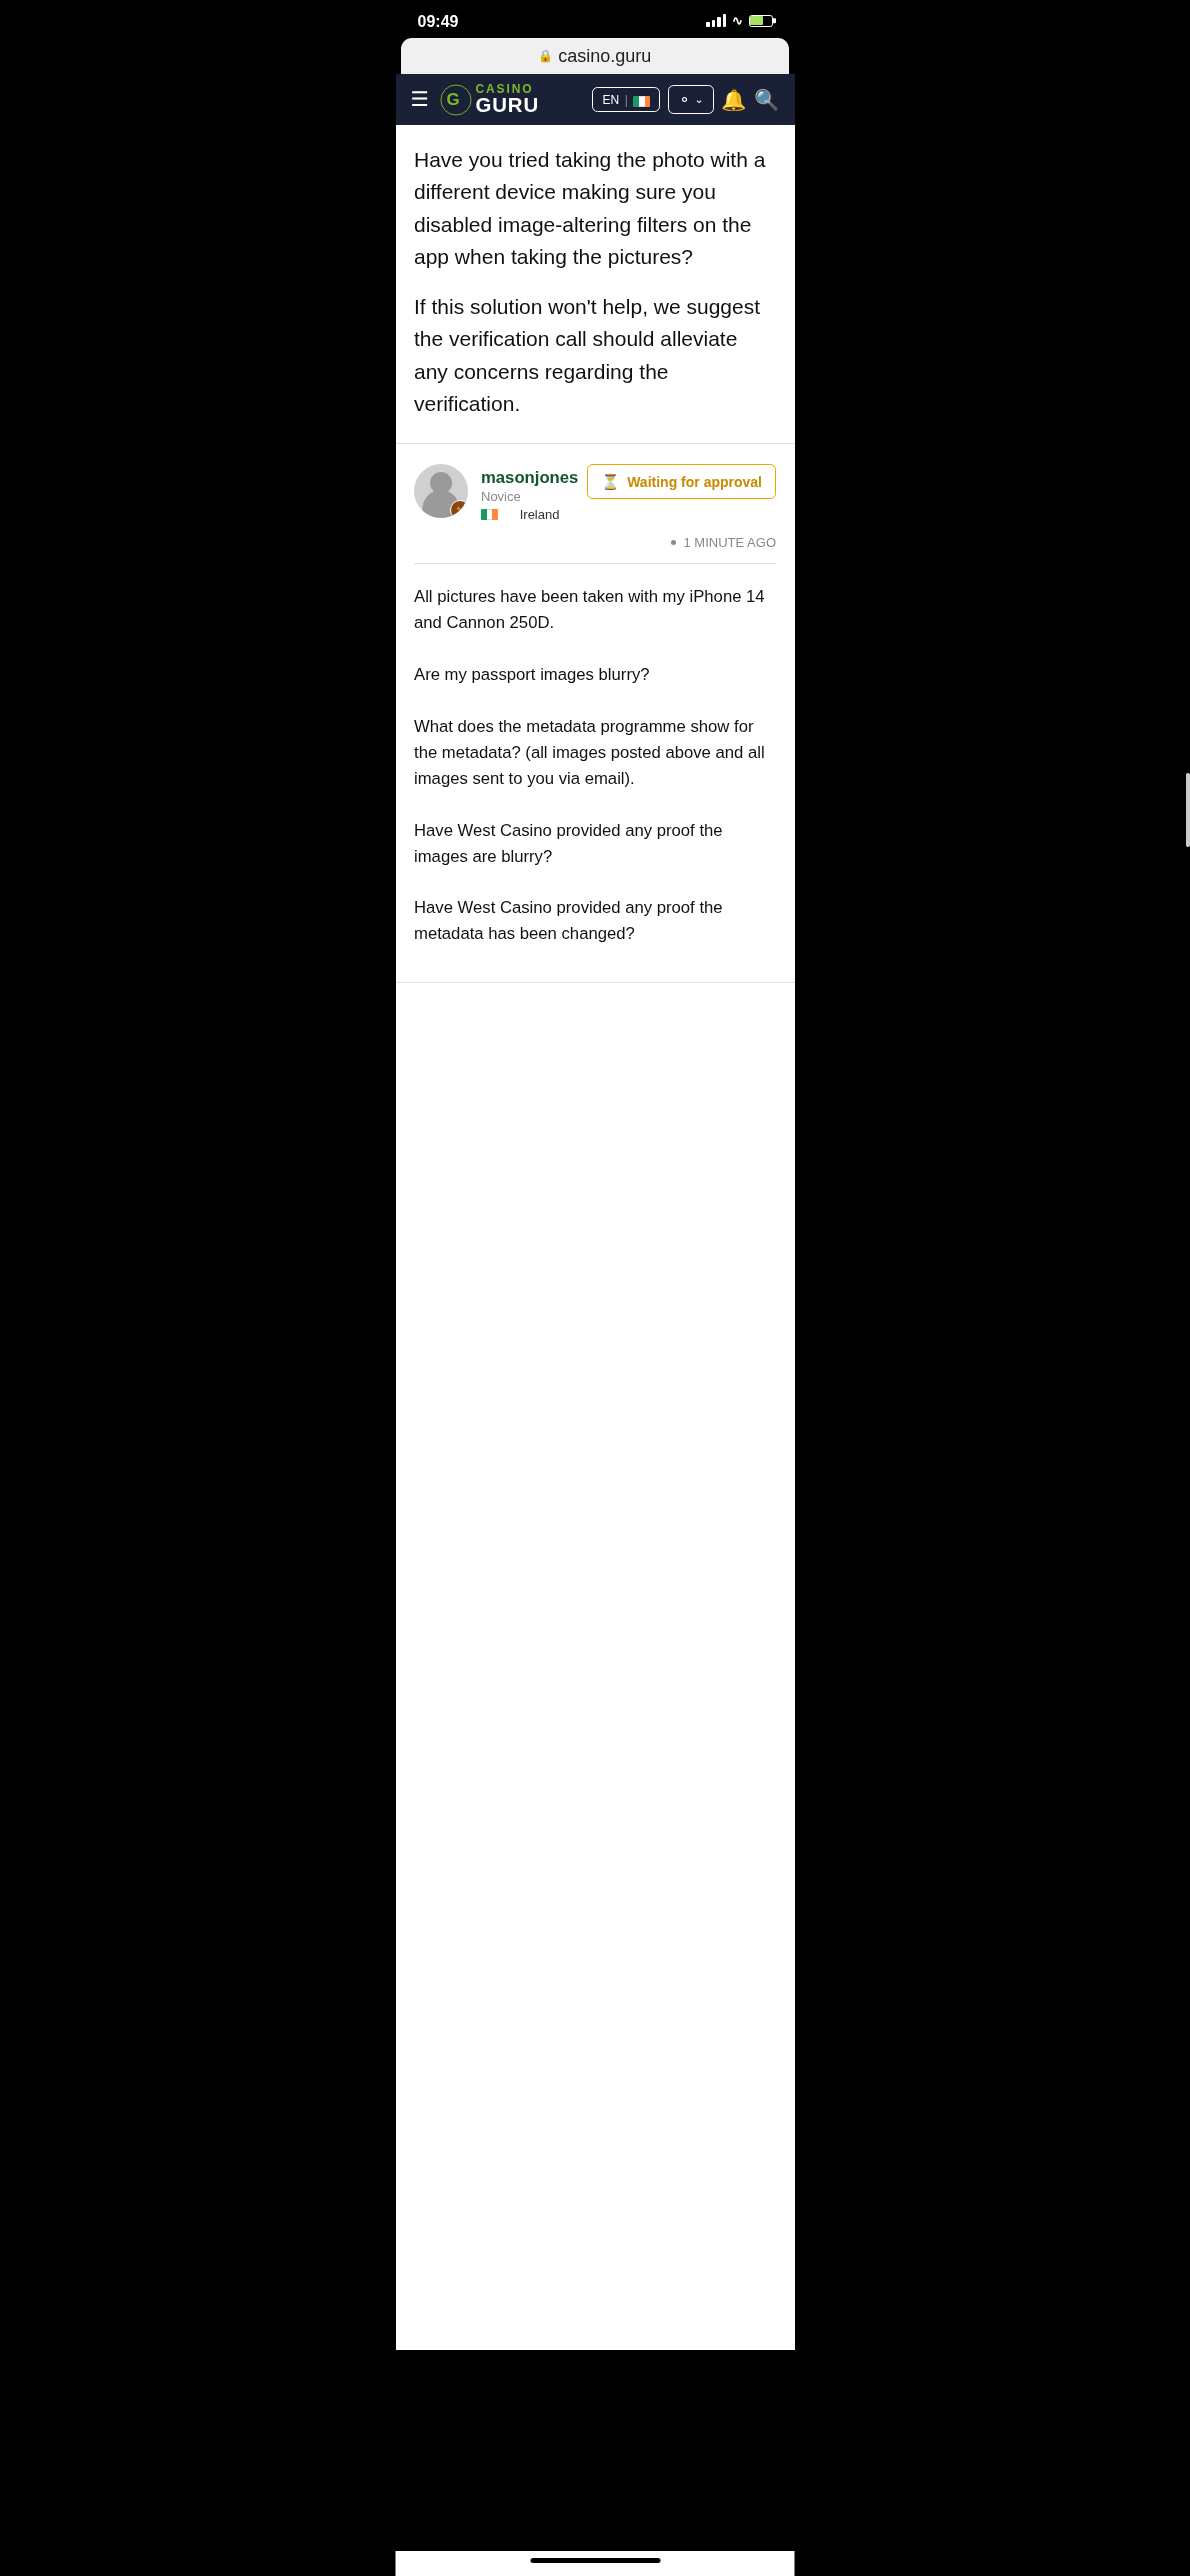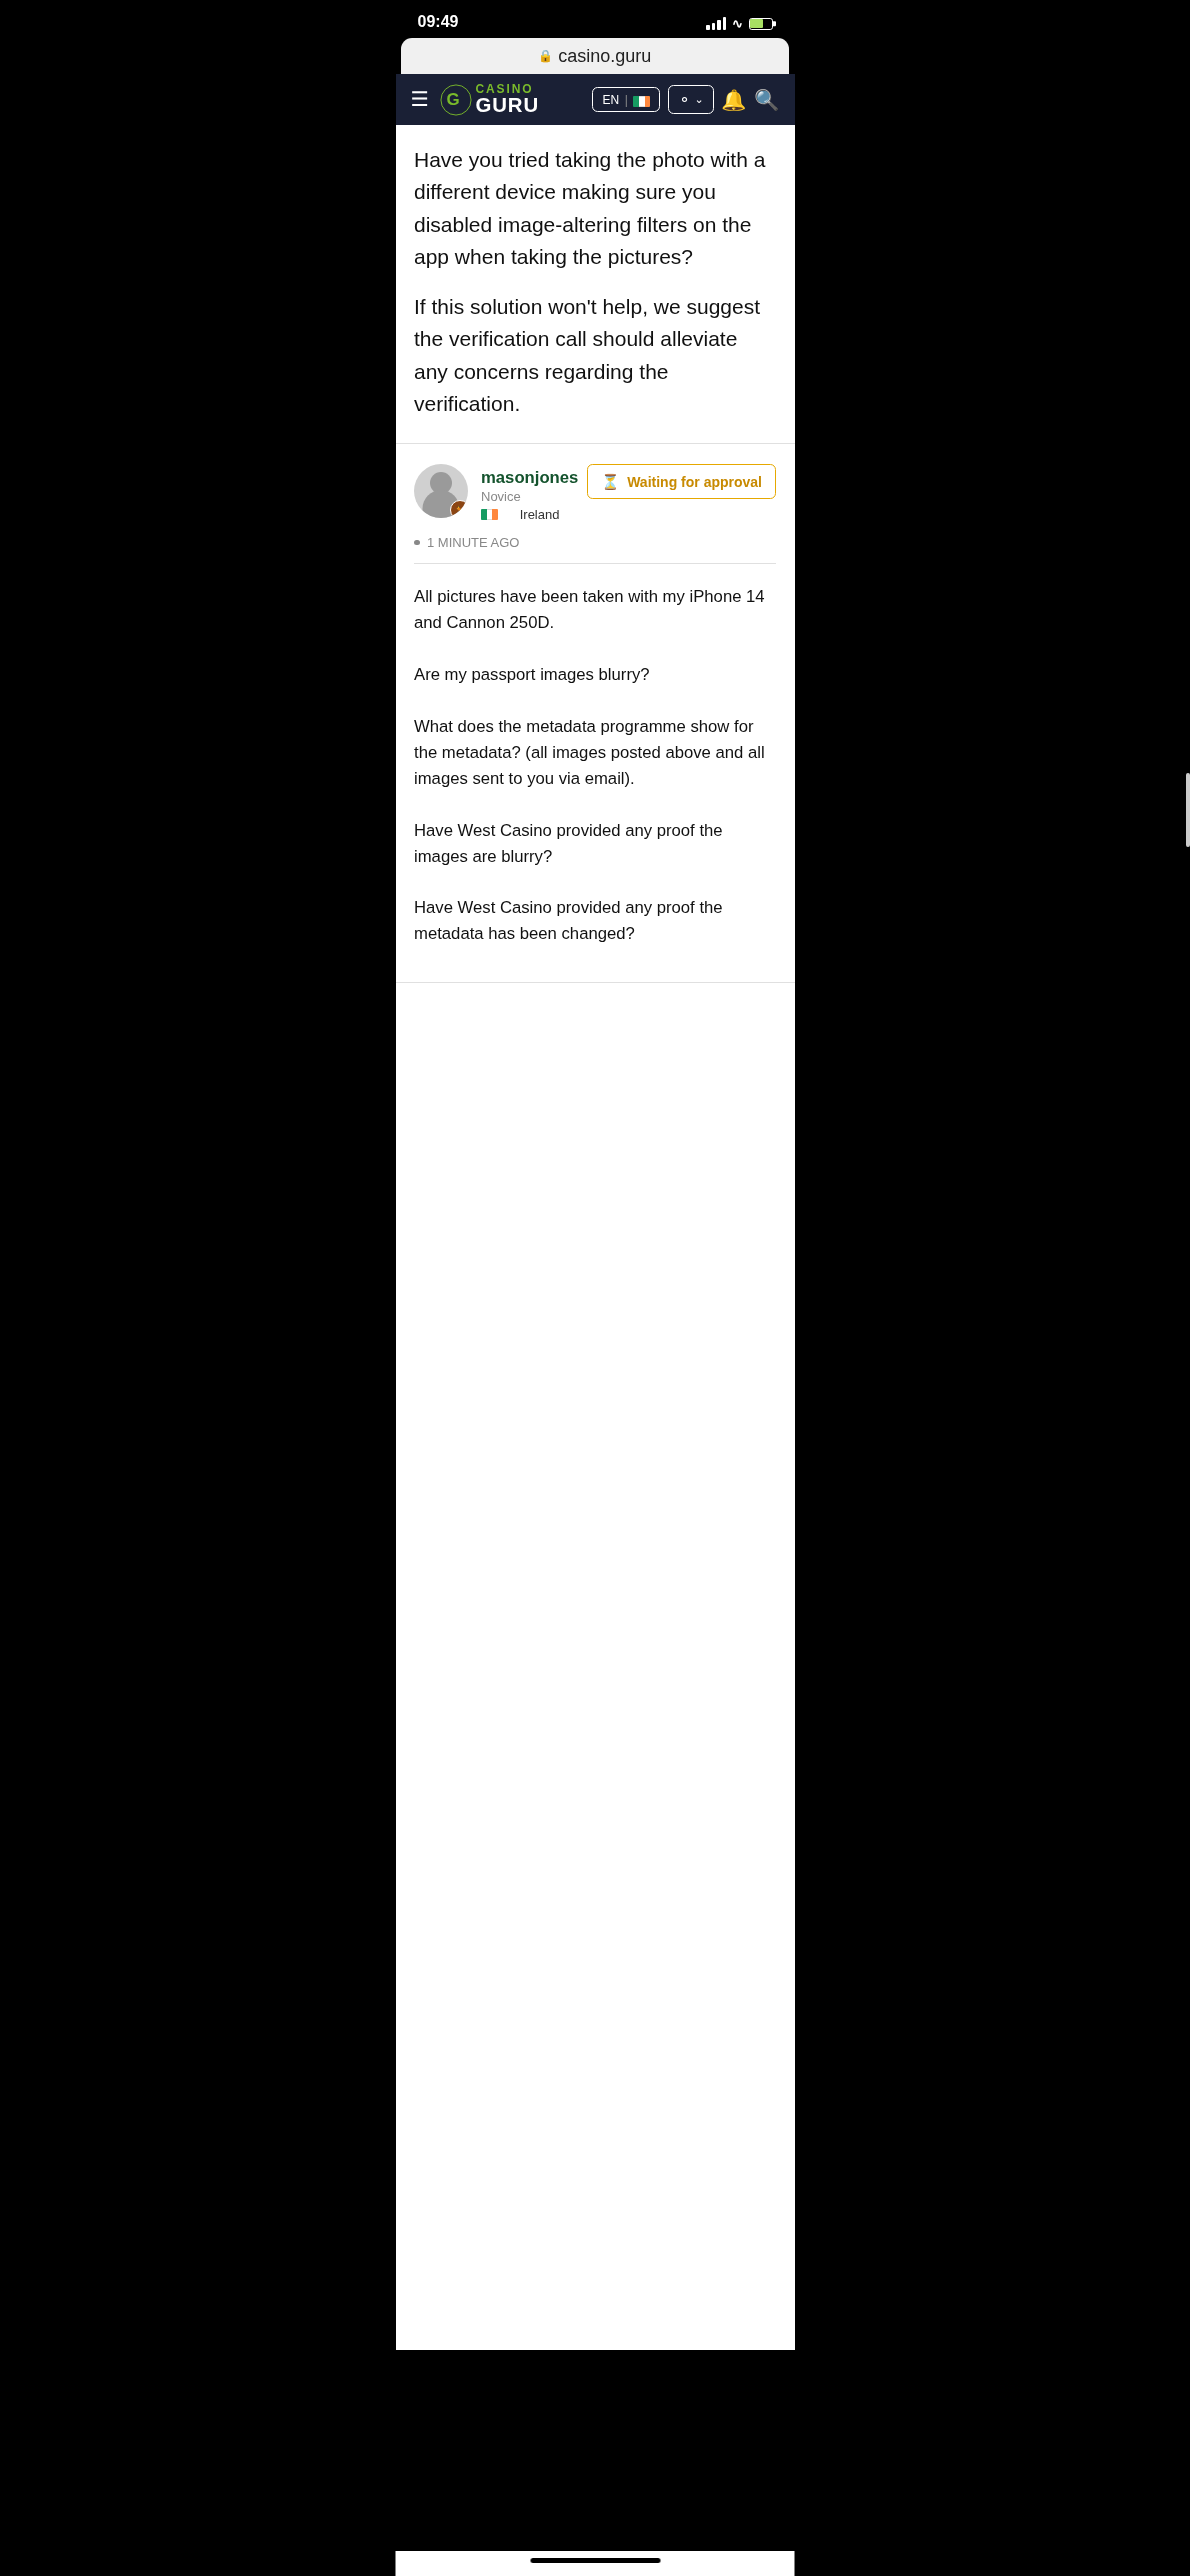--- a/index.html
+++ b/index.html
@@ -12,21 +12,21 @@
       margin: 0 auto;
       min-height: 859px;
     }
 
     
     .status-bar {
       background: #000;
       color: #fff;
       display: flex;
       justify-content: space-between;
-      align-items: flex-end;
+      align-items: flex-start;
       padding: 13px 22px 7.4px;
       font-size: 15px;
       font-weight: 600;
     }
     .status-bar-time {
       font-size: 16px;
       font-weight: 700;
     }
     .status-icons {
       display: flex;
@@ -274,20 +274,21 @@
       font-size: 15px;
     }
 
     .post-timestamp {
       padding: 13px 18.5px 0;
       font-size: 13px;
       color: #888;
       display: flex;
       align-items: center;
       gap: 7.4px;
+      justify-content: flex-end;
     }
     .timestamp-dot {
       width: 5.6px;
       height: 5.6px;
       background: #888;
       border-radius: 50%;
       display: inline-block;
     }
 
     .post-divider {

